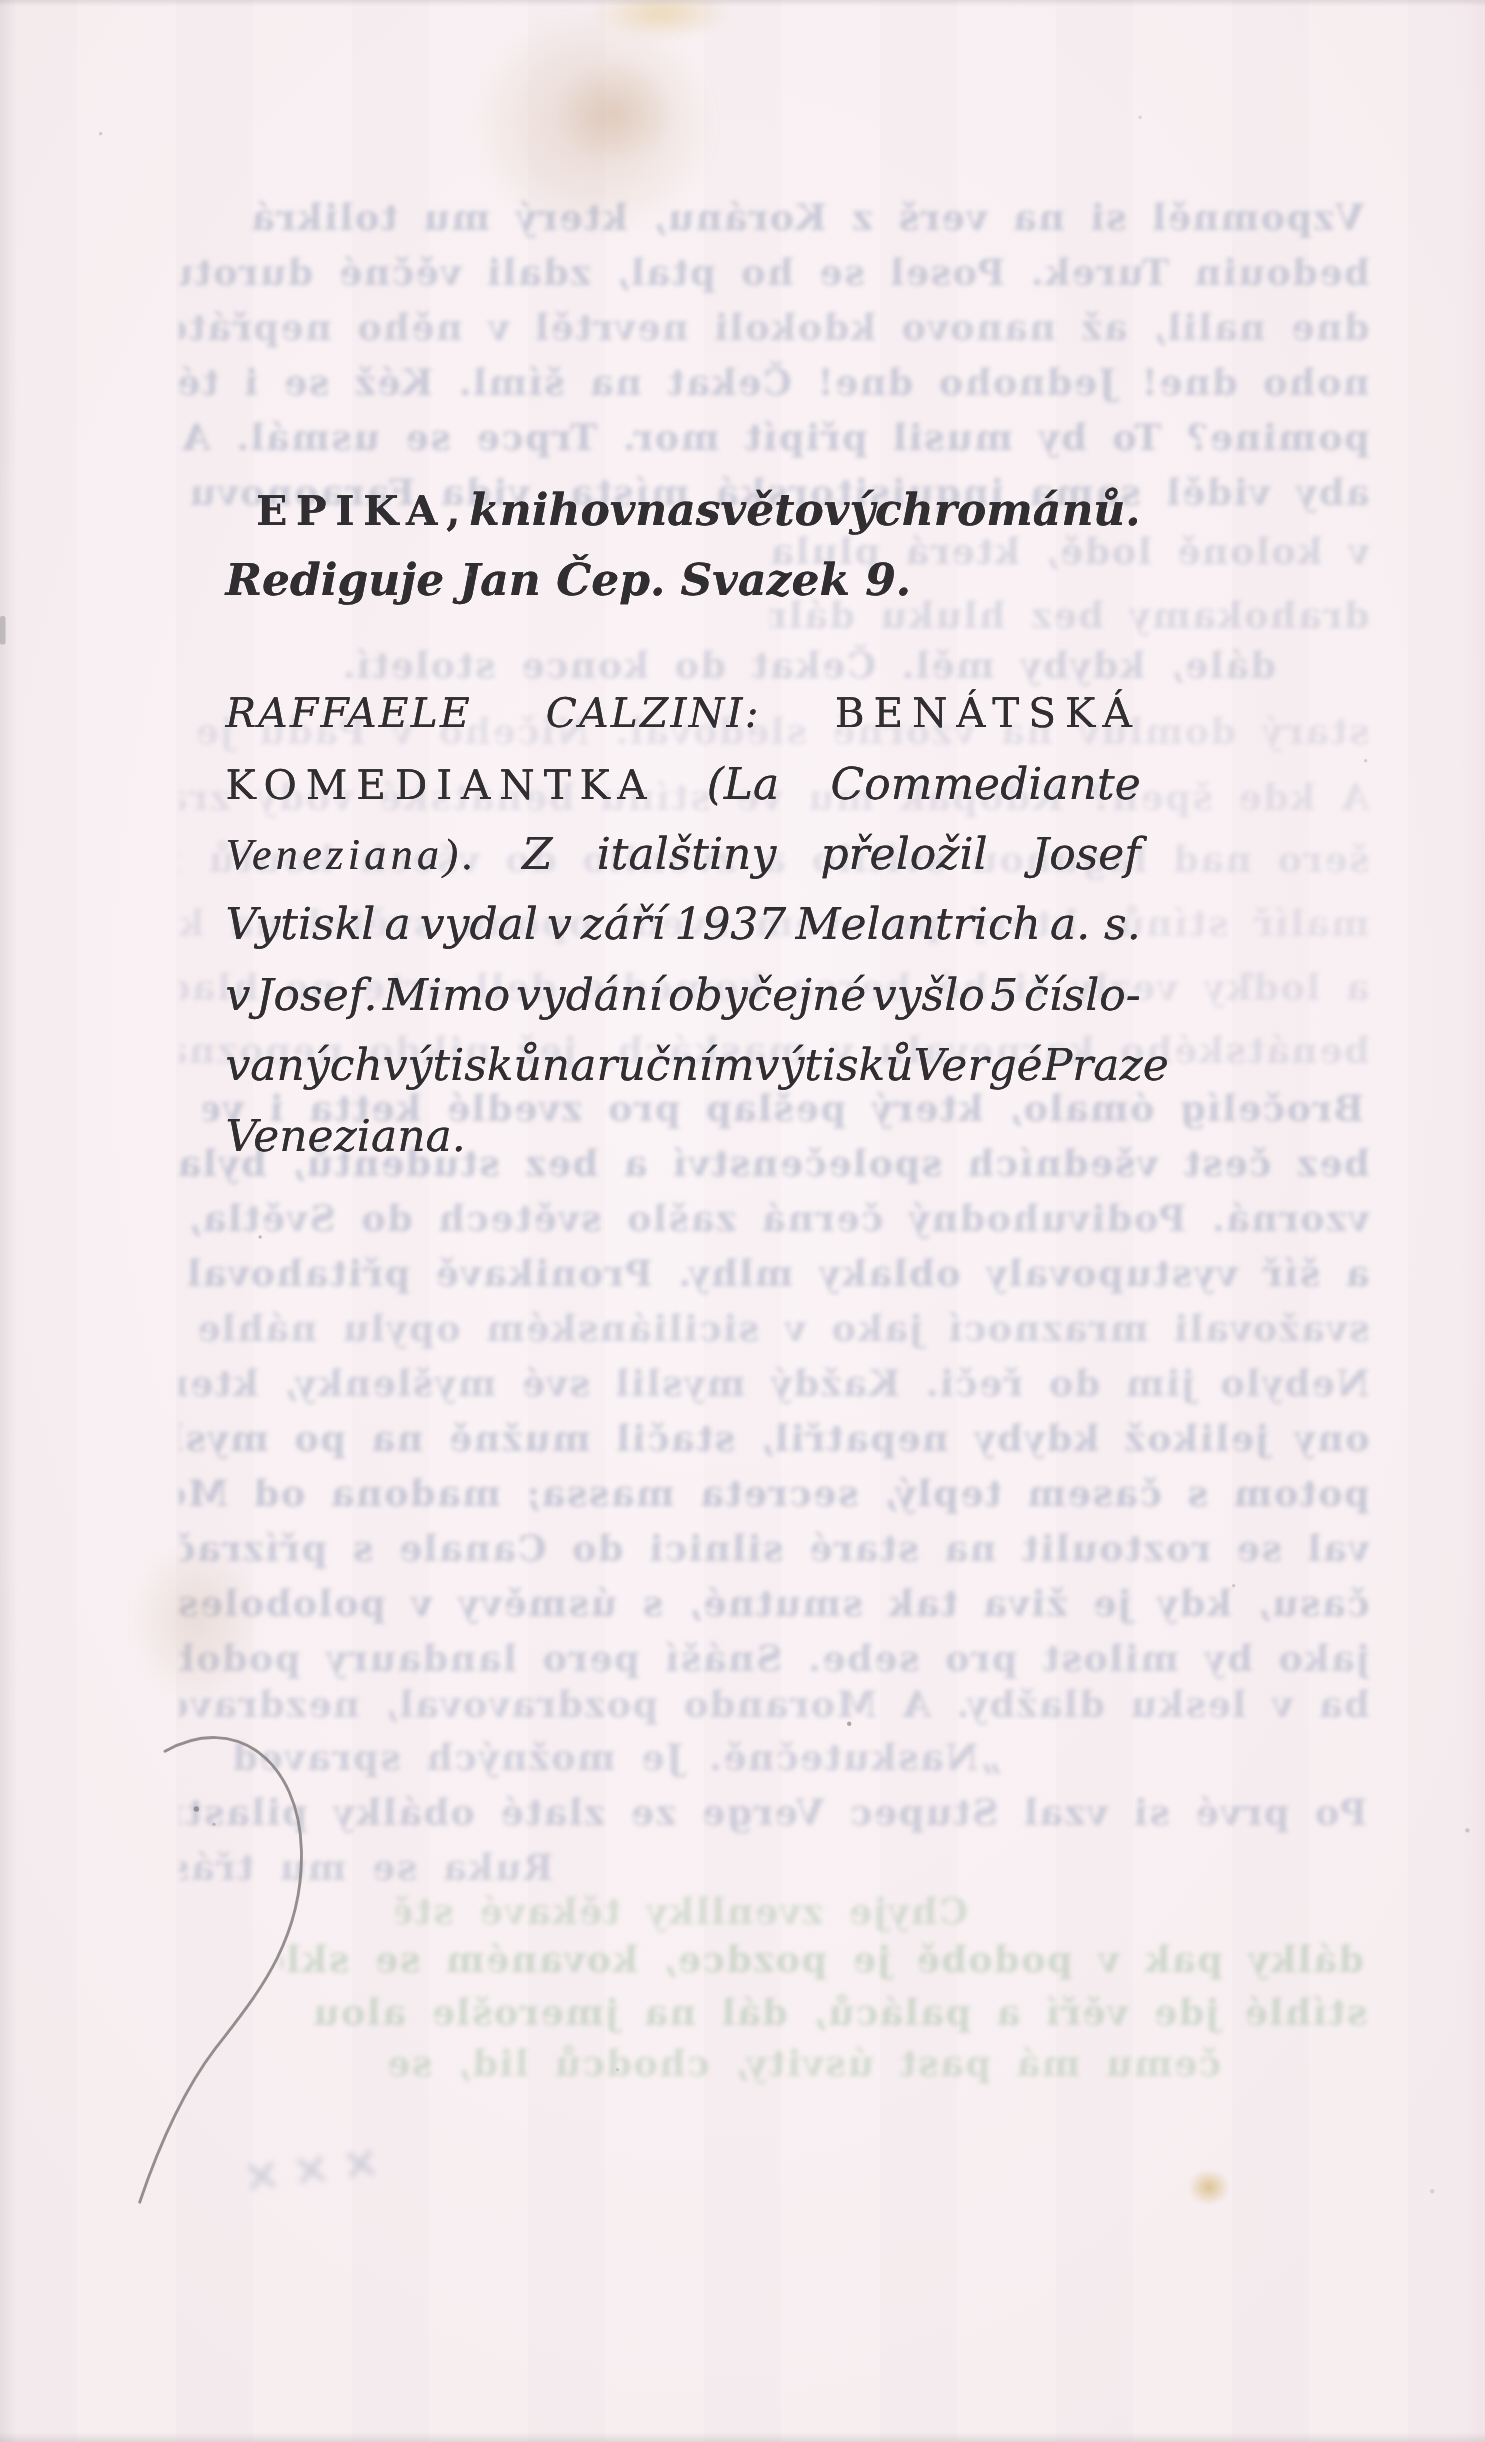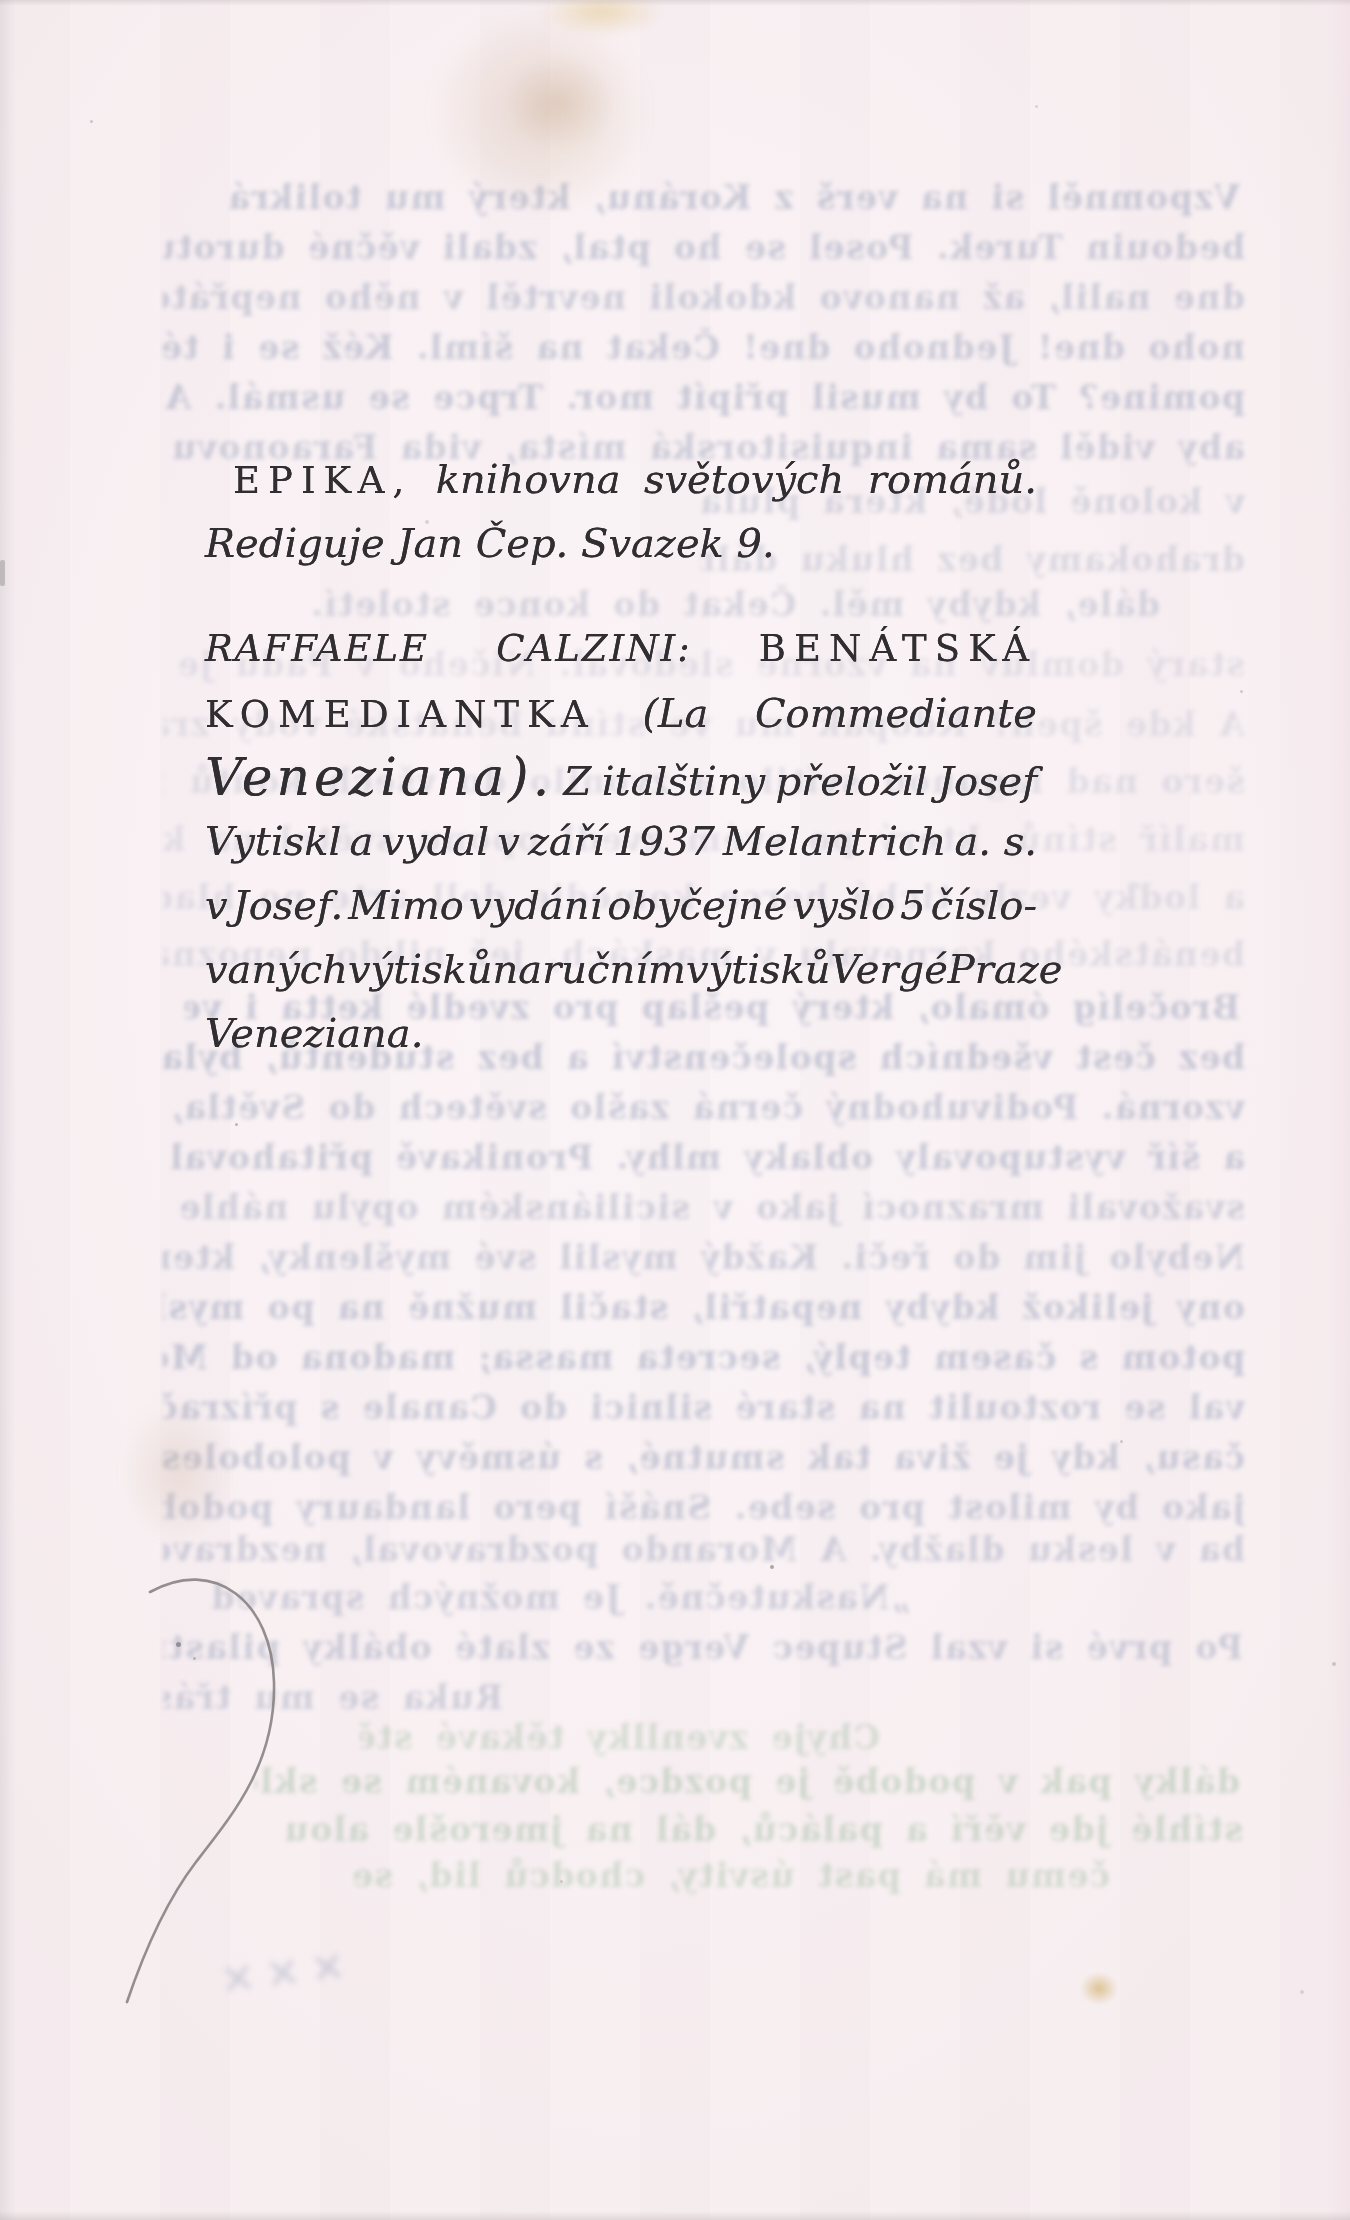--- a/index.html
+++ b/index.html
@@ -30,21 +30,21 @@
   .ghost.n{color:#9cba9e;}
 
   
   .colophon-block{position:absolute;left:205px;width:832px;z-index:3;color:#312e32;}
   .pline{height:64px;line-height:62px;white-space:nowrap;text-shadow:0 0 .6px currentColor;}
   .pline.just{display:flex;justify-content:space-between;align-items:baseline;}
   .pline.indent1{margin-left:28px;}
   .seg.caps{font-size:37px;letter-spacing:8px;}
   .seg.itcaps{font-style:italic;font-size:37px;letter-spacing:2px;}
   .seg.it{font-style:italic;font-size:40px;}
-  .seg.itsp{font-style:italic;font-size:52px;letter-spacing:4px;}
+  .seg.itsp{font-style:italic;font-size:40px;letter-spacing:4px;font-family:Liberation Serif, serif;}
 
   
   .stain{position:absolute;border-radius:50%;z-index:2;}
   .stain-fingerprint{left:430px;top:10px;width:220px;height:205px;filter:blur(7px);
     background:radial-gradient(closest-side, rgba(186,146,100,.22), rgba(186,146,100,.10) 60%, rgba(186,146,100,0) 100%);}
   .stain-fingerprint-core{left:505px;top:55px;width:110px;height:95px;filter:blur(4px);
     background:radial-gradient(closest-side, rgba(172,130,86,.20), rgba(172,130,86,0));}
   .stain-top-edge{left:538px;top:-12px;width:125px;height:48px;filter:blur(4px);
     background:radial-gradient(closest-side, rgba(214,178,92,.38), rgba(214,178,92,0));}
   .stain-left-mid{left:120px;top:1400px;width:115px;height:145px;filter:blur(6px);
@@ -98,21 +98,21 @@
     <div class="ghost n" style="left: 268px; top: 1810px; width: 975px; opacity: 0.44;">stíhlé jde věří a paláců, dál na jmerošle alou třešťadoré vodí</div>
     <div class="ghost n" style="left: 330px; top: 1856px; width: 780px; opacity: 0.4;">čemu má past úsvity, chodců lid, se nejdříve tmívá šerem</div>
   </div>
 
 <div class="stain stain-fingerprint"></div>
 <div class="stain stain-fingerprint-core"></div>
 <div class="stain stain-top-edge"></div>
 <div class="stain stain-left-mid"></div>
 <div class="stain stain-dot-br"></div>
 
-<div class="colophon-block" style="top:448px;">
+<div class="colophon-block" style="top:433px;font-weight:bold;">
     <div class="pline just indent1">
       <span class="seg caps">EPIKA,</span>
       <span class="seg it">knihovna</span>
       <span class="seg it">světových</span>
       <span class="seg it">románů.</span>
     </div>
     <div class="pline"><span class="seg it">Rediguje Jan Čep. Svazek 9.</span></div>
   </div>
 <div class="colophon-block" style="top:618px;">
     <div class="pline just">

